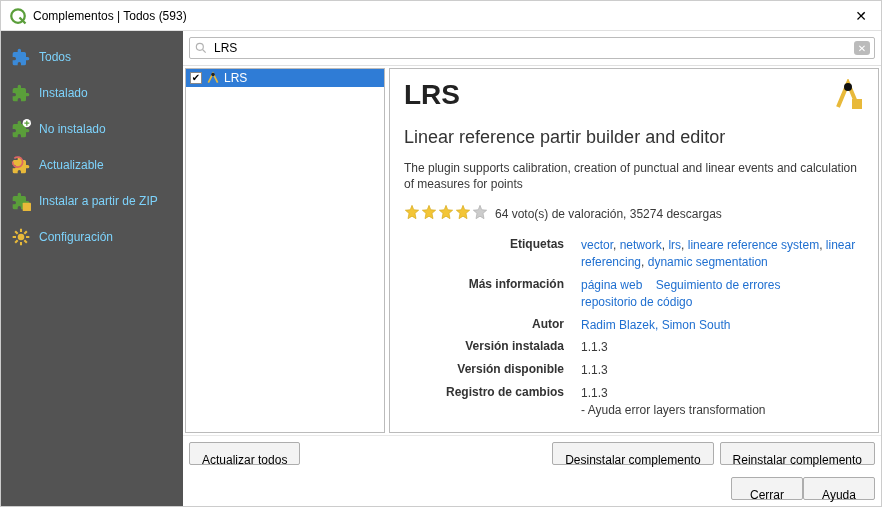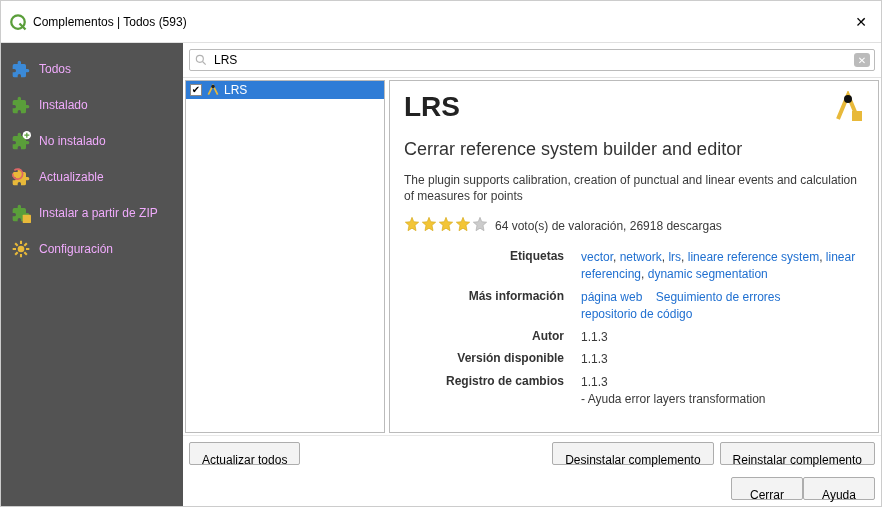--- a/index.html
+++ b/index.html
@@ -1,28 +1,28 @@
 <!DOCTYPE html>
 <html><head>
 <meta charset="utf-8">
 <style>
 * { margin: 0; padding: 0; box-sizing: border-box; font-family: "Segoe UI", Tahoma, sans-serif; font-size: 12px; }
 body { background: #fff; width: 882px; height: 507px; overflow: hidden; border: 1px solid #ccc; display: flex; flex-direction: column; }
 
-.titlebar { height: 42px; display: flex; align-items: center; padding: 0 8px; border-bottom: 1px solid #e0e0e0; }
+.titlebar { height: 30px; display: flex; align-items: center; padding: 0 8px; border-bottom: 1px solid #e0e0e0; }
 .titlebar .app-icon { width: 18px; height: 18px; margin-right: 6px; }
 .titlebar .title { flex: 1; }
 .titlebar .close { font-size: 14px; padding: 0 6px; cursor: pointer; }
 
 .body { flex: 1; display: flex; min-height: 0; }
 
 .sidebar { width: 182px; background: #535353; color: #fff; padding: 8px 4px; }
 .sidebar-item { display: flex; align-items: center; padding: 8px 6px; cursor: pointer; border-radius: 0; }
 .sidebar-item .s-icon { width: 20px; height: 20px; margin-right: 8px; flex-shrink: 0; }
-.sidebar-item .label { color: #f0abfc; font-size: 12px; }
+.sidebar-item .label { color: #7dd3fc; font-size: 12px; }
 
 .main { flex: 1; display: flex; flex-direction: column; min-width: 0; }
 
 .searchbar { padding: 6px; border-bottom: 1px solid #e0e0e0; display: flex; align-items: center; }
 .searchbar .sbox { flex: 1; height: 22px; border: 1px solid #bbb; border-radius: 2px; display: flex; align-items: center; padding: 0 4px; background: #fff; }
 .searchbar .sbox .mag { width: 14px; height: 14px; margin-right: 6px; opacity: .5; }
 .searchbar input { border: none; outline: none; flex: 1; font-size: 12px; }
 .searchbar .clear { width: 16px; height: 14px; background: #bbb; border-radius: 3px; display:flex;align-items:center;justify-content:center;color:#fff;font-size:10px;cursor:pointer;margin-left:4px;}
 
 .content { flex: 1; display: flex; min-height: 0; }
@@ -144,40 +144,40 @@
 
       <div class="detail">
         <div class="hdr">
           <h1>LRS</h1>
           <span class="plugin-logo"><svg viewBox="0 0 32 32">
                 <path d="M6 28 L16 4 L26 28" stroke="#e8b93a" stroke-width="4" fill="none"></path>
                 <circle cx="16" cy="8" r="4" fill="#111"></circle>
                 <rect x="20" y="20" width="10" height="10" fill="#e8b93a"></rect>
               </svg></span>
         </div>
-        <h2>Cerrar reference system builder and editor</h2>
+        <h2>Linear reference partir builder and editor</h2>
         <div class="desc">The plugin supports calibration, creation of punctual and linear events and calculation of measures for points</div>
 
         <div class="stars">
           <span><svg viewBox="0 0 24 24">
                 <path fill="#f3c537" stroke="#d4a716" d="M12 2l2.6 6.6L22 9.3l-5.5 4.7L18 22l-6-3.7L6 22l1.5-8L2 9.3l7.4-.7z"></path>
               </svg></span>
           <span><svg viewBox="0 0 24 24">
                 <path fill="#f3c537" stroke="#d4a716" d="M12 2l2.6 6.6L22 9.3l-5.5 4.7L18 22l-6-3.7L6 22l1.5-8L2 9.3l7.4-.7z"></path>
               </svg></span>
           <span><svg viewBox="0 0 24 24">
                 <path fill="#f3c537" stroke="#d4a716" d="M12 2l2.6 6.6L22 9.3l-5.5 4.7L18 22l-6-3.7L6 22l1.5-8L2 9.3l7.4-.7z"></path>
               </svg></span>
           <span><svg viewBox="0 0 24 24">
                 <path fill="#f3c537" stroke="#d4a716" d="M12 2l2.6 6.6L22 9.3l-5.5 4.7L18 22l-6-3.7L6 22l1.5-8L2 9.3l7.4-.7z"></path>
               </svg></span>
           <span><svg viewBox="0 0 24 24">
                 <path fill="#ccc" stroke="#aaa" d="M12 2l2.6 6.6L22 9.3l-5.5 4.7L18 22l-6-3.7L6 22l1.5-8L2 9.3l7.4-.7z"></path>
               </svg></span>
-          <span class="rtext">64 voto(s) de valoración, 26918 descargas</span>
+          <span class="rtext">64 voto(s) de valoración, 35274 descargas</span>
         </div>
 
         <div class="meta">
           <div class="k">Etiquetas</div>
           <div class="v">
             <span class="lk">vector</span>, 
             <span class="lk">network</span>, 
             <span class="lk">lrs</span>, 
             <span class="lk">lineare reference system</span>, 
             <span class="lk">linear referencing</span>, 
@@ -185,21 +185,23 @@
           </div>
 
           <div class="k">Más información</div>
           <div class="v">
             <span class="lk">página web</span>&nbsp;&nbsp;&nbsp;
             <span class="lk">Seguimiento de errores</span><br>
             <span class="lk">repositorio de código</span>
           </div>
 
           <div class="k">Autor</div>
-
+          <div class="v"><span class="lk">Radim Blazek, Simon South</span></div>
+
+          <div class="k">Versión instalada</div>
           <div class="v">1.1.3</div>
 
           <div class="k">Versión disponible</div>
           <div class="v">1.1.3</div>
 
           <div class="k">Registro de cambios</div>
           <div class="v">
             <div>1.1.3</div>
             <div>- Ayuda error layers transformation</div>
           </div>

